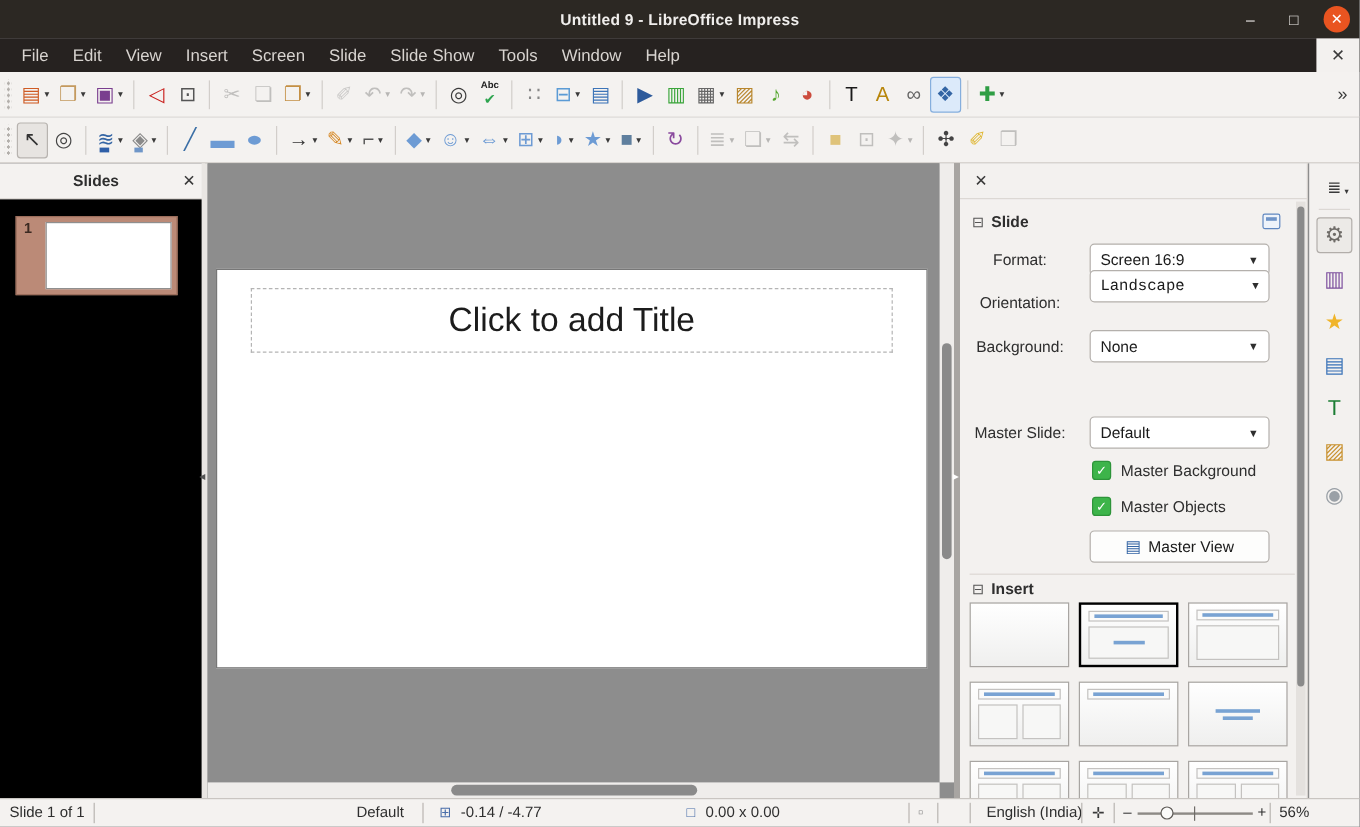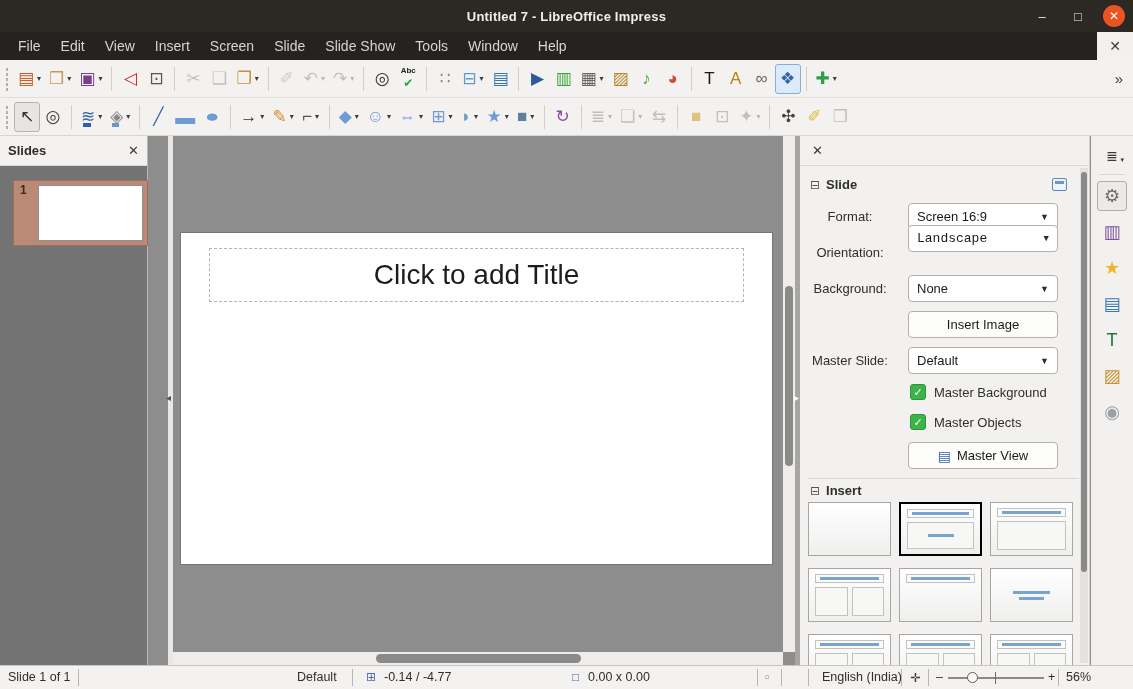--- a/index.html
+++ b/index.html
@@ -35,33 +35,33 @@
   .tbi.hasdd .bar { right:14px; }
   .tbi small.tt { position:absolute; top:1px; left:0; right:0; text-align:center; font-size:8px; font-weight:bold; color:#222; }
   .tbi.stk .gl { margin-top:9px; font-size:12px; }
   .tsep { width:1px; height:24px; background:#d2cecA; margin:0 5px; }
   .tb-overflow { margin-left:auto; color:#3a3a3a; font-size:15px; padding-right:6px; }
 
   
   .main { position:absolute; left:0; top:136px; width:1133px; height:529px; }
 
   
-  .slidespanel { position:absolute; left:0; top:0; width:148px; height:529px; background:#737373; border-right:1px solid #b9b5b1; }
+  .slidespanel { position:absolute; left:0; top:0; width:172px; height:529px; background:#000000; border-right:1px solid #b9b5b1;text-align:center; }
   .sp-head { height:30px; background:#f4f2f0; display:flex; align-items:center; padding:0 8px; border-bottom:1px solid #dcd8d4; }
   .sp-title { font-weight:bold; color:#2e2e2e; flex:1; }
   .sp-close { color:#3a3a3a; font-size:13px; }
   .thumb-sel { position:absolute; left:13px; top:44px; width:135px; height:66px; background:#bb8a77; border:1px solid #9c6e5c; }
   .thumb-num { position:absolute; left:6px; top:2px; font-weight:bold; font-size:12px; color:#3c2a22; }
   .thumb-page { position:absolute; left:24px; top:4px; right:4px; bottom:4px; background:#fff; border:1px solid #8f8f8f; }
   .lsplit { position:absolute; left:168px; top:0; width:5px; height:529px; background:#e9e6e3; }
   .lsplit .arr { position:absolute; left:-2px; top:256px; color:#555; font-size:10px; }
 
   
   .canvas { position:absolute; left:173px; top:0; width:610px; height:529px; background:#8d8d8d; }
-  .slide { position:absolute; left:7px; top:96px; width:593px; height:333px; background:#ffffff; border:1px solid #777; }
+  .slide { position:absolute; left:7px; top:88px; width:593px; height:333px; background:#ffffff; border:1px solid #777; }
   .ph { position:absolute; border:1px dashed #b4b4b4; }
   .ph-title { left:28px; top:15px; width:535px; height:54px; display:flex; align-items:center; justify-content:center; font-size:28px; color:#1c1c1c; }
   .ph-text { left:28px; top:79px; width:535px; height:191px; display:flex; align-items:center; justify-content:center; font-size:21px; color:#1c1c1c; }
   .hscroll { position:absolute; left:0; bottom:0; width:610px; height:13px; background:#efedeb; }
   .hthumb { position:absolute; left:203px; top:2px; width:205px; height:9px; background:#8a8a8a; border-radius:5px; }
   .vscroll { position:absolute; left:783px; top:0; width:12px; height:516px; background:#efedeb; }
   .vthumb { position:absolute; left:2px; top:150px; width:8px; height:180px; background:#8a8a8a; border-radius:4px; }
   .rsplit { position:absolute; left:795px; top:0; width:5px; height:529px; background:#a8a5a2; }
   .rsplit .arr { position:absolute; left:-1px; top:256px; color:#fff; font-size:10px; }
 
@@ -112,21 +112,21 @@
   .sbdiv { position:absolute; top:3px; width:1px; height:17px; background:#b9b5b1; }
   .sb-ico { color:#4a6ea9; font-size:12px; }
   .zoomtrack { position:absolute; top:11px; width:96px; height:2px; background:#8d8a86; }
   .zoomtick { position:absolute; top:6px; width:1px; height:12px; background:#6f6c68; }
   .zoomthumb { position:absolute; top:6px; width:11px; height:11px; border-radius:50%; background:#fbfbfa; border:1px solid #5f5c58; }
 </style>
 </head>
 <body>
 
 <div class="titlebar">
-  <div class="title-text">Untitled 7 - LibreOffice Impress</div>
+  <div class="title-text">Untitled 9 - LibreOffice Impress</div>
   <div class="winbtns">
     <span class="wbtn">–</span>
     <span class="wbtn">□</span>
     <span class="wbtn close">✕</span>
   </div>
 </div>
 
 <div class="menubar">
   <span id="menu-items" style="display:flex;">
       <span class="mi">File</span>
@@ -411,23 +411,20 @@
       <span>Landscape</span>
       <span class="caret">▼</span>
     </span>
 
     <span class="prow-label" style="top:145px; left:0;">Background:</span>
     <span class="dropdown" style="top:139px;">
       <span>None</span>
       <span class="caret">▼</span>
     </span>
 
-    <span class="pbtn" style="top:175px;">
-      <span>Insert Image</span>
-    </span>
 
     <span class="prow-label" style="top:217px; left:0;">Master Slide:</span>
     <span class="dropdown" style="top:211px;">
       <span>Default</span>
       <span class="caret">▼</span>
     </span>
 
     <span class="chkrow" style="top:248px;">
       <span class="chk">✓</span>
       <span>Master Background</span>

